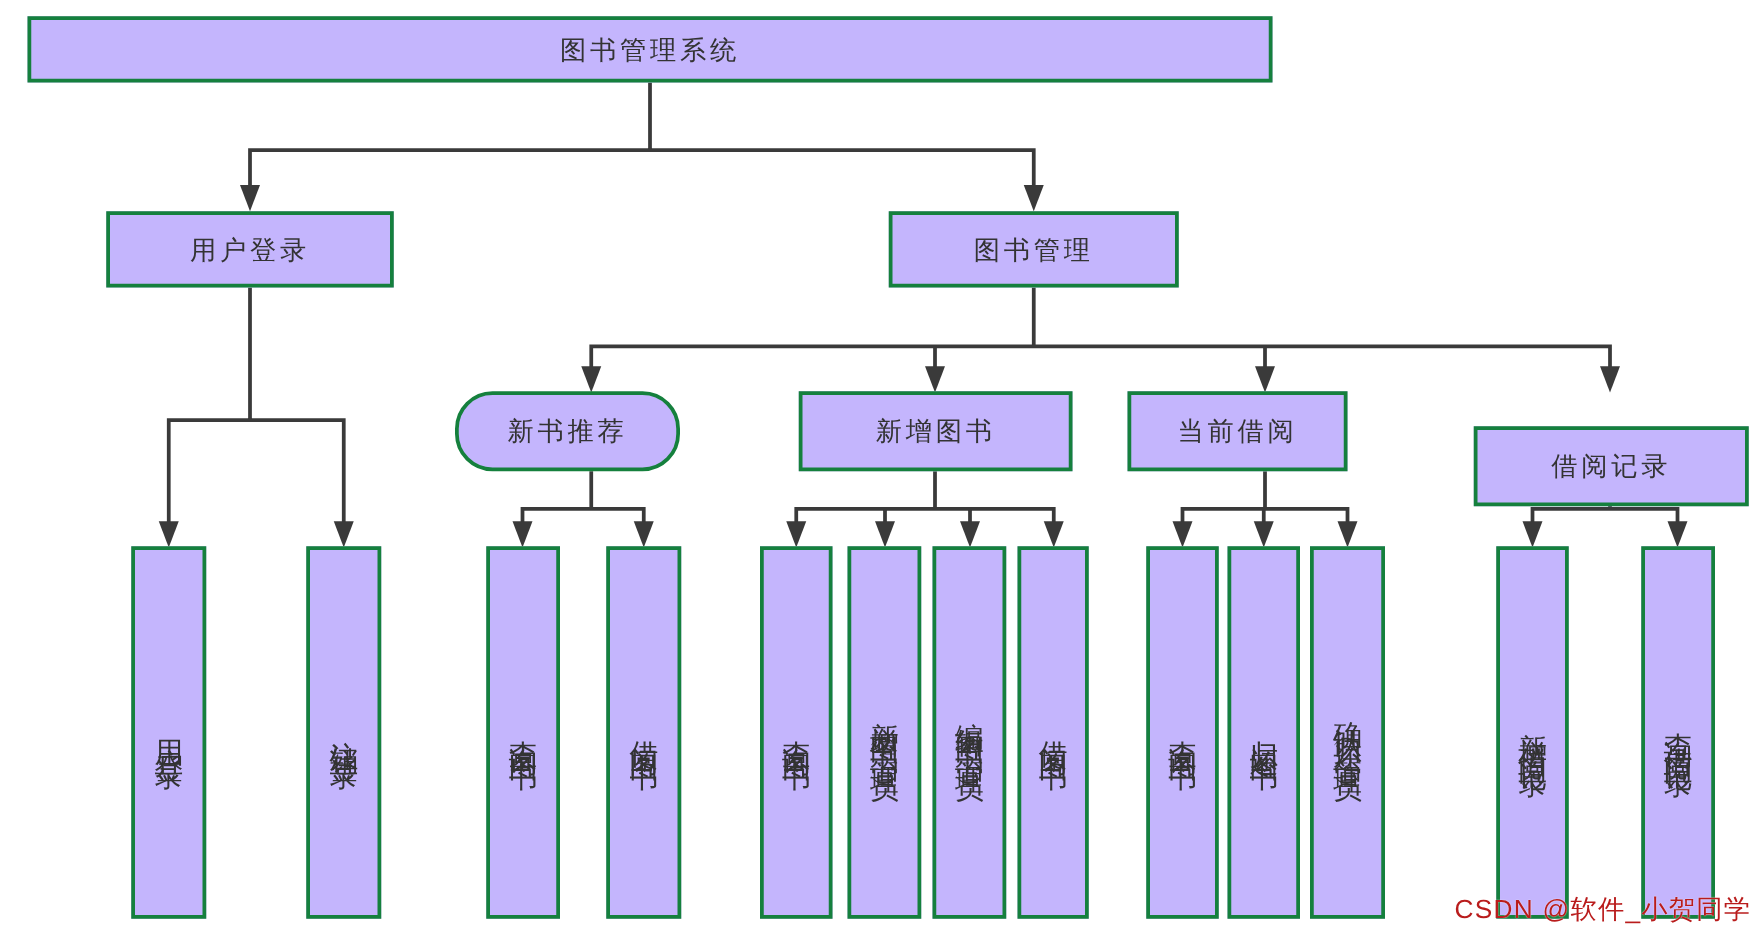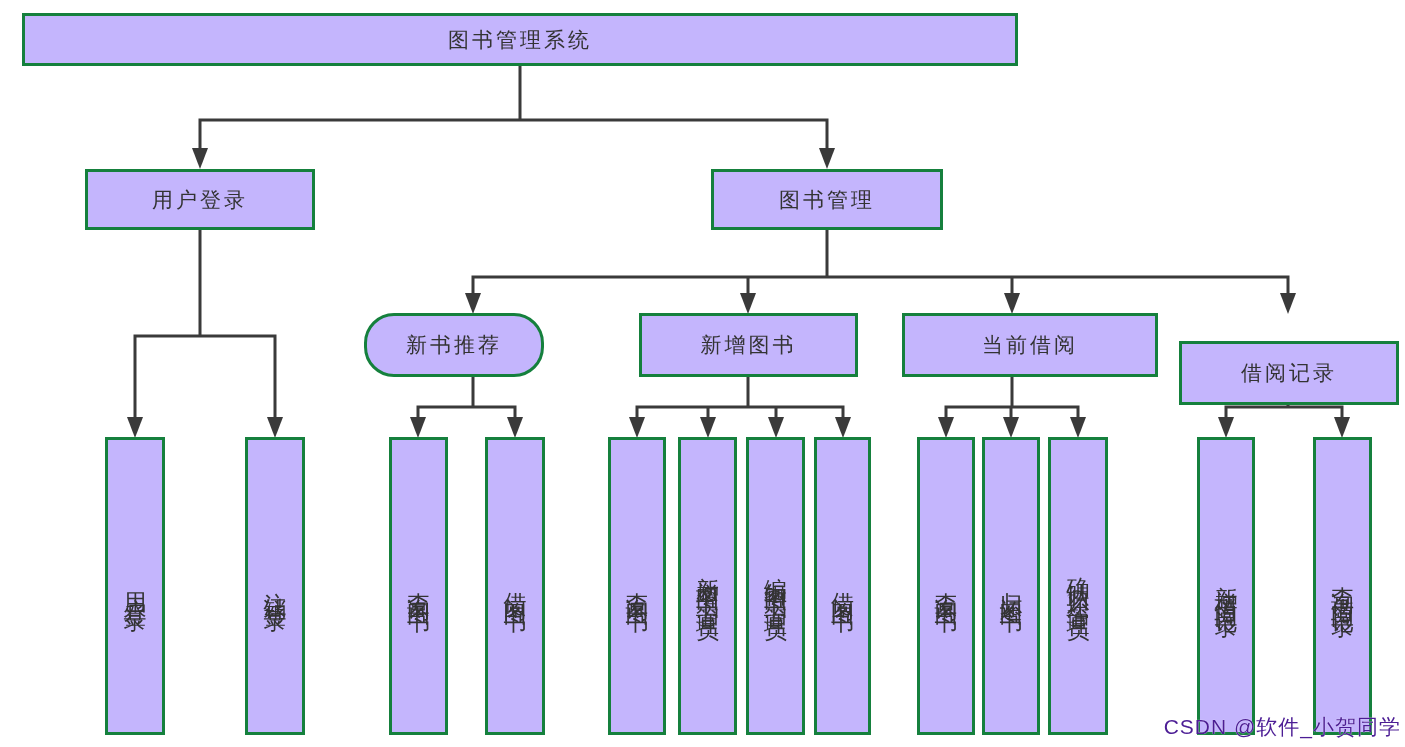--- a/index.html
+++ b/index.html
@@ -36,21 +36,21 @@
     font-size:23px;
     letter-spacing:6px;
     line-height:1;
   }
   .watermark{
     position:absolute;
     right:4px;
     bottom:6px;
     font-size:21px;
     letter-spacing:1px;
-    color:#4c1d95;
+    color:#b91c1c;
     white-space:nowrap;
     text-shadow:0 0 1px #ffffff;
   }
 </style>
 </head>
 <body>
 
 <div class="canvas">
 
   <svg class="connectors" viewBox="0 0 1405 747" xmlns="http://www.w3.org/2000/svg">
@@ -103,21 +103,21 @@
     </g>
   </svg>
 
   <div class="node h" style="left:22px;top:13px;width:996px;height:53px;">图书管理系统</div>
 
   <div class="node h" style="left:85px;top:169px;width:230px;height:61px;">用户登录</div>
   <div class="node h" style="left:711px;top:169px;width:232px;height:61px;">图书管理</div>
 
   <div class="node h" style="left:364px;top:313px;width:180px;height:64px;border-radius:30px;">新书推荐</div>
   <div class="node h" style="left:639px;top:313px;width:219px;height:64px;">新增图书</div>
-  <div class="node h" style="left:902px;top:313px;width:256px;height:64px;">当前借阅</div>
+  <div class="node h" style="left:902px;top:313px;width:176px;height:64px;">当前借阅</div>
   <div class="node h" style="left:1179px;top:313px;width:220px;height:64px;margin-top:28px;">借阅记录</div>
 
   <div class="node leaf" style="left:105px;width:60px;">用户登录</div>
   <div class="node leaf" style="left:245px;width:60px;">注销登录</div>
 
   <div class="node leaf" style="left:389px;width:59px;">查询图书</div>
   <div class="node leaf" style="left:485px;width:60px;">借阅图书</div>
 
   <div class="node leaf" style="left:608px;width:58px;">查询图书</div>
   <div class="node leaf" style="left:678px;width:59px;">新增图书（管理员）</div>

